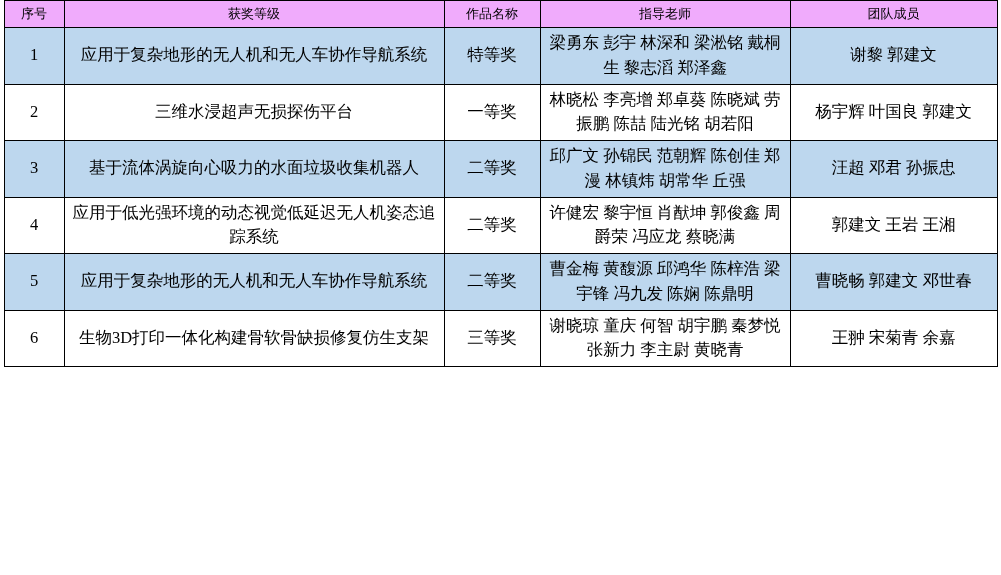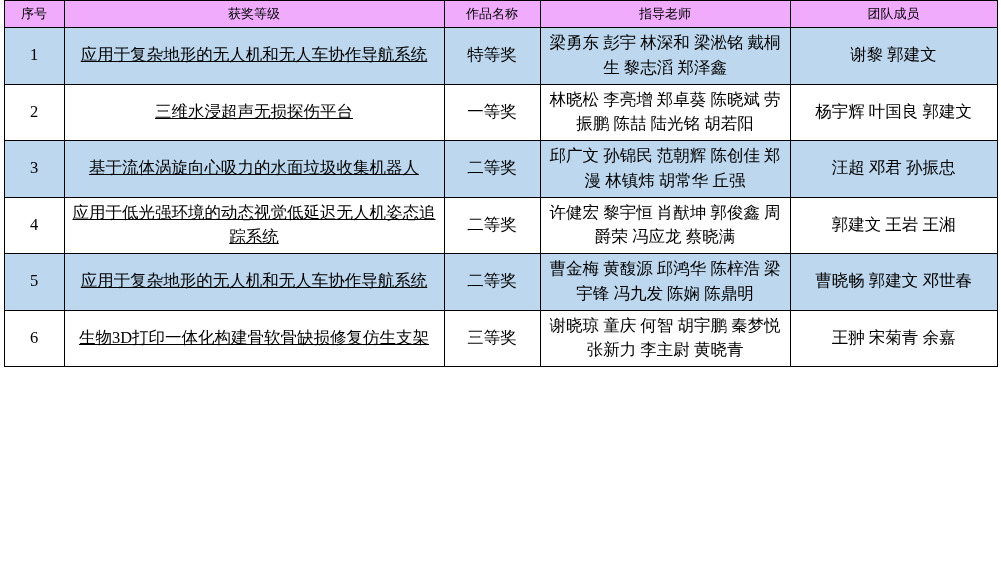--- a/index.html
+++ b/index.html
@@ -65,21 +65,20 @@
   }
   tr.row-even td {
     background: #ffffff;
   }
   td.cell-index {
     font-size: 17px;
   }
   td.cell-work {
     padding-left: 14px;
     padding-right: 14px;
-    text-decoration: underline;
   }
   td.cell-team {
     padding-left: 8px;
     padding-right: 8px;
     line-height: 1.45;
   }
   td.cell-teacher {
     padding-left: 6px;
     padding-right: 6px;
   }

